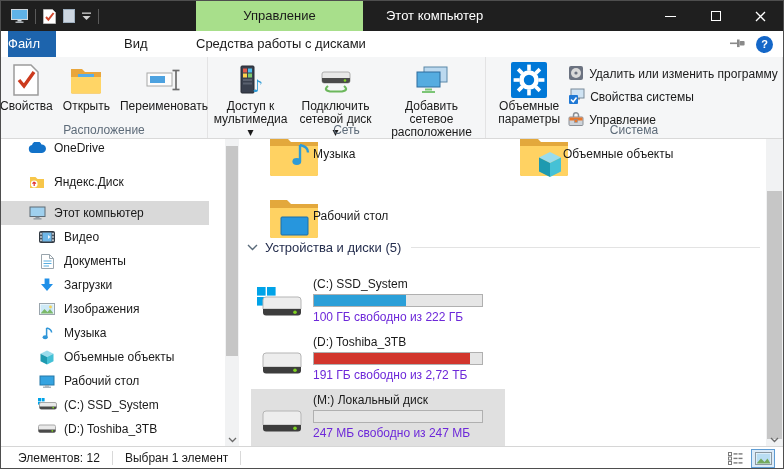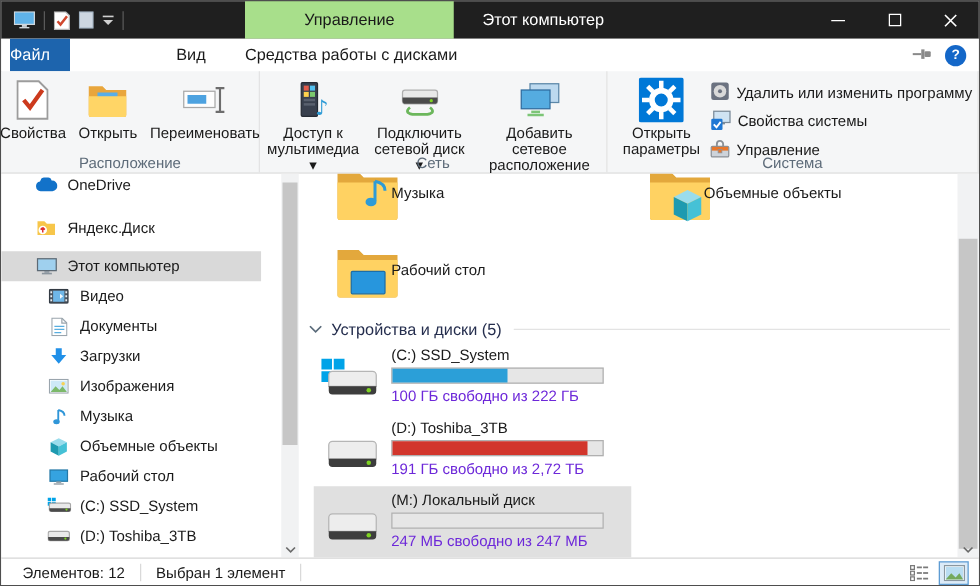--- a/index.html
+++ b/index.html
@@ -22,21 +22,21 @@
   .win-controls { position:absolute; right:0; top:0; height:30px; display:flex; }
   .wbtn { width:45px; height:30px; display:flex; align-items:center; justify-content:center; }
   .min-glyph { width:11px; height:1px; background:#fff; display:block; }
   .max-glyph { width:10px; height:10px; border:1px solid #fff; display:block; }
 
   
   .tabrow { position:absolute; left:0; top:30px; right:0; height:26px; background:#ffffff; font-size:13px; }
   .tab { position:absolute; top:0; height:26px; text-align:left; line-height:26px; color:#1a1a1a; }
   .tab-file { left:7px; width:48px; background:#1d64ad; color:#fff; }
   .tab-computer { left:55px; width:82px;margin-top:24px; }
-  .tab-view { left:140px; width:58px; }
+  .tab-view { left:123px; width:58px; }
   .tab-disktools { left:195px; width:170px; }
   .ribbon-mini { position:absolute; right:10px; top:0; height:26px; display:flex; align-items:center; gap:10px; }
   .help-circle { width:17px; height:17px; border-radius:50%; background:#1467c8; color:#fff;
                  display:flex; align-items:center; justify-content:center; font-size:11px; font-weight:bold; }
 
   
   .ribbon { position:absolute; left:0; top:56px; right:0; height:82px; background:#f5f6f7;
             border-bottom:1px solid #d9d9d9; display:flex; }
   .rgroup { position:relative; height:100%; border-right:1px solid #e3e3e4;
             display:flex; justify-content:center; align-items:flex-start; padding-top:3px; }
@@ -68,21 +68,21 @@
   .main-scroll { right:0; width:17px; }
   .vthumb { position:absolute; left:1px; right:1px; background:#c6c6c6; }
   .varrow { position:absolute; left:0; right:0; bottom:3px; display:flex; justify-content:center; }
 
   .main { position:absolute; left:238px; right:17px; top:0; bottom:0; overflow:hidden; }
 
   .ftile { position:absolute; width:230px; height:72px; }
   .ftile .ficon { position:absolute; left:0; top:4px; }
   .ftile .flabel { position:absolute; left:44px; top:18px; white-space:nowrap; }
 
-  .sec-head { position:absolute; left:8px; right:6px; top:114px; height:20px;
+  .sec-head { position:absolute; left:8px; right:6px; top:98px; height:20px;
               display:flex; align-items:center; }
   .sec-title { color:#252e4e; font-size:13px; margin-left:7px; white-space:nowrap; }
   .sec-line { flex:1; height:1px; background:#e3e3e3; margin-left:10px; }
 
   .dtile { position:absolute; left:18px; width:246px; height:56px; z-index:0; }
   .dtile.selected::before { content:""; position:absolute; left:-6px; top:-4px; width:254px; height:62px;
                             background:#e0e0e0; z-index:-1; }
   .dicon { position:absolute; left:0; top:8px; }
   .dname { position:absolute; left:56px; top:0; white-space:nowrap; }
   .dbar  { position:absolute; left:56px; top:17px; width:170px; height:13px;
@@ -258,21 +258,21 @@
               <rect x="16.2" y="2.6" width="3.6" height="6" transform="rotate(45 18 18)"></rect>
               <rect x="16.2" y="2.6" width="3.6" height="6" transform="rotate(90 18 18)"></rect>
               <rect x="16.2" y="2.6" width="3.6" height="6" transform="rotate(135 18 18)"></rect>
               <rect x="16.2" y="2.6" width="3.6" height="6" transform="rotate(180 18 18)"></rect>
               <rect x="16.2" y="2.6" width="3.6" height="6" transform="rotate(225 18 18)"></rect>
               <rect x="16.2" y="2.6" width="3.6" height="6" transform="rotate(270 18 18)"></rect>
               <rect x="16.2" y="2.6" width="3.6" height="6" transform="rotate(315 18 18)"></rect>
             </g>
           </svg>
         </span>
-        <span>Открыть параметры</span>
+        <span>Объемные параметры</span>
       </div>
       <div class="small-col">
         <div class="sbtn">
           <span>
             <svg width="16" height="16" viewBox="0 0 16 16">
                 <rect x="1" y="1" width="14" height="14" rx="2" fill="#6b7280"></rect>
                 <circle cx="8" cy="8" r="5" fill="#d9d9d9"></circle>
                 <circle cx="8" cy="8" r="1.6" fill="#6b7280"></circle>
               </svg>
           </span>

